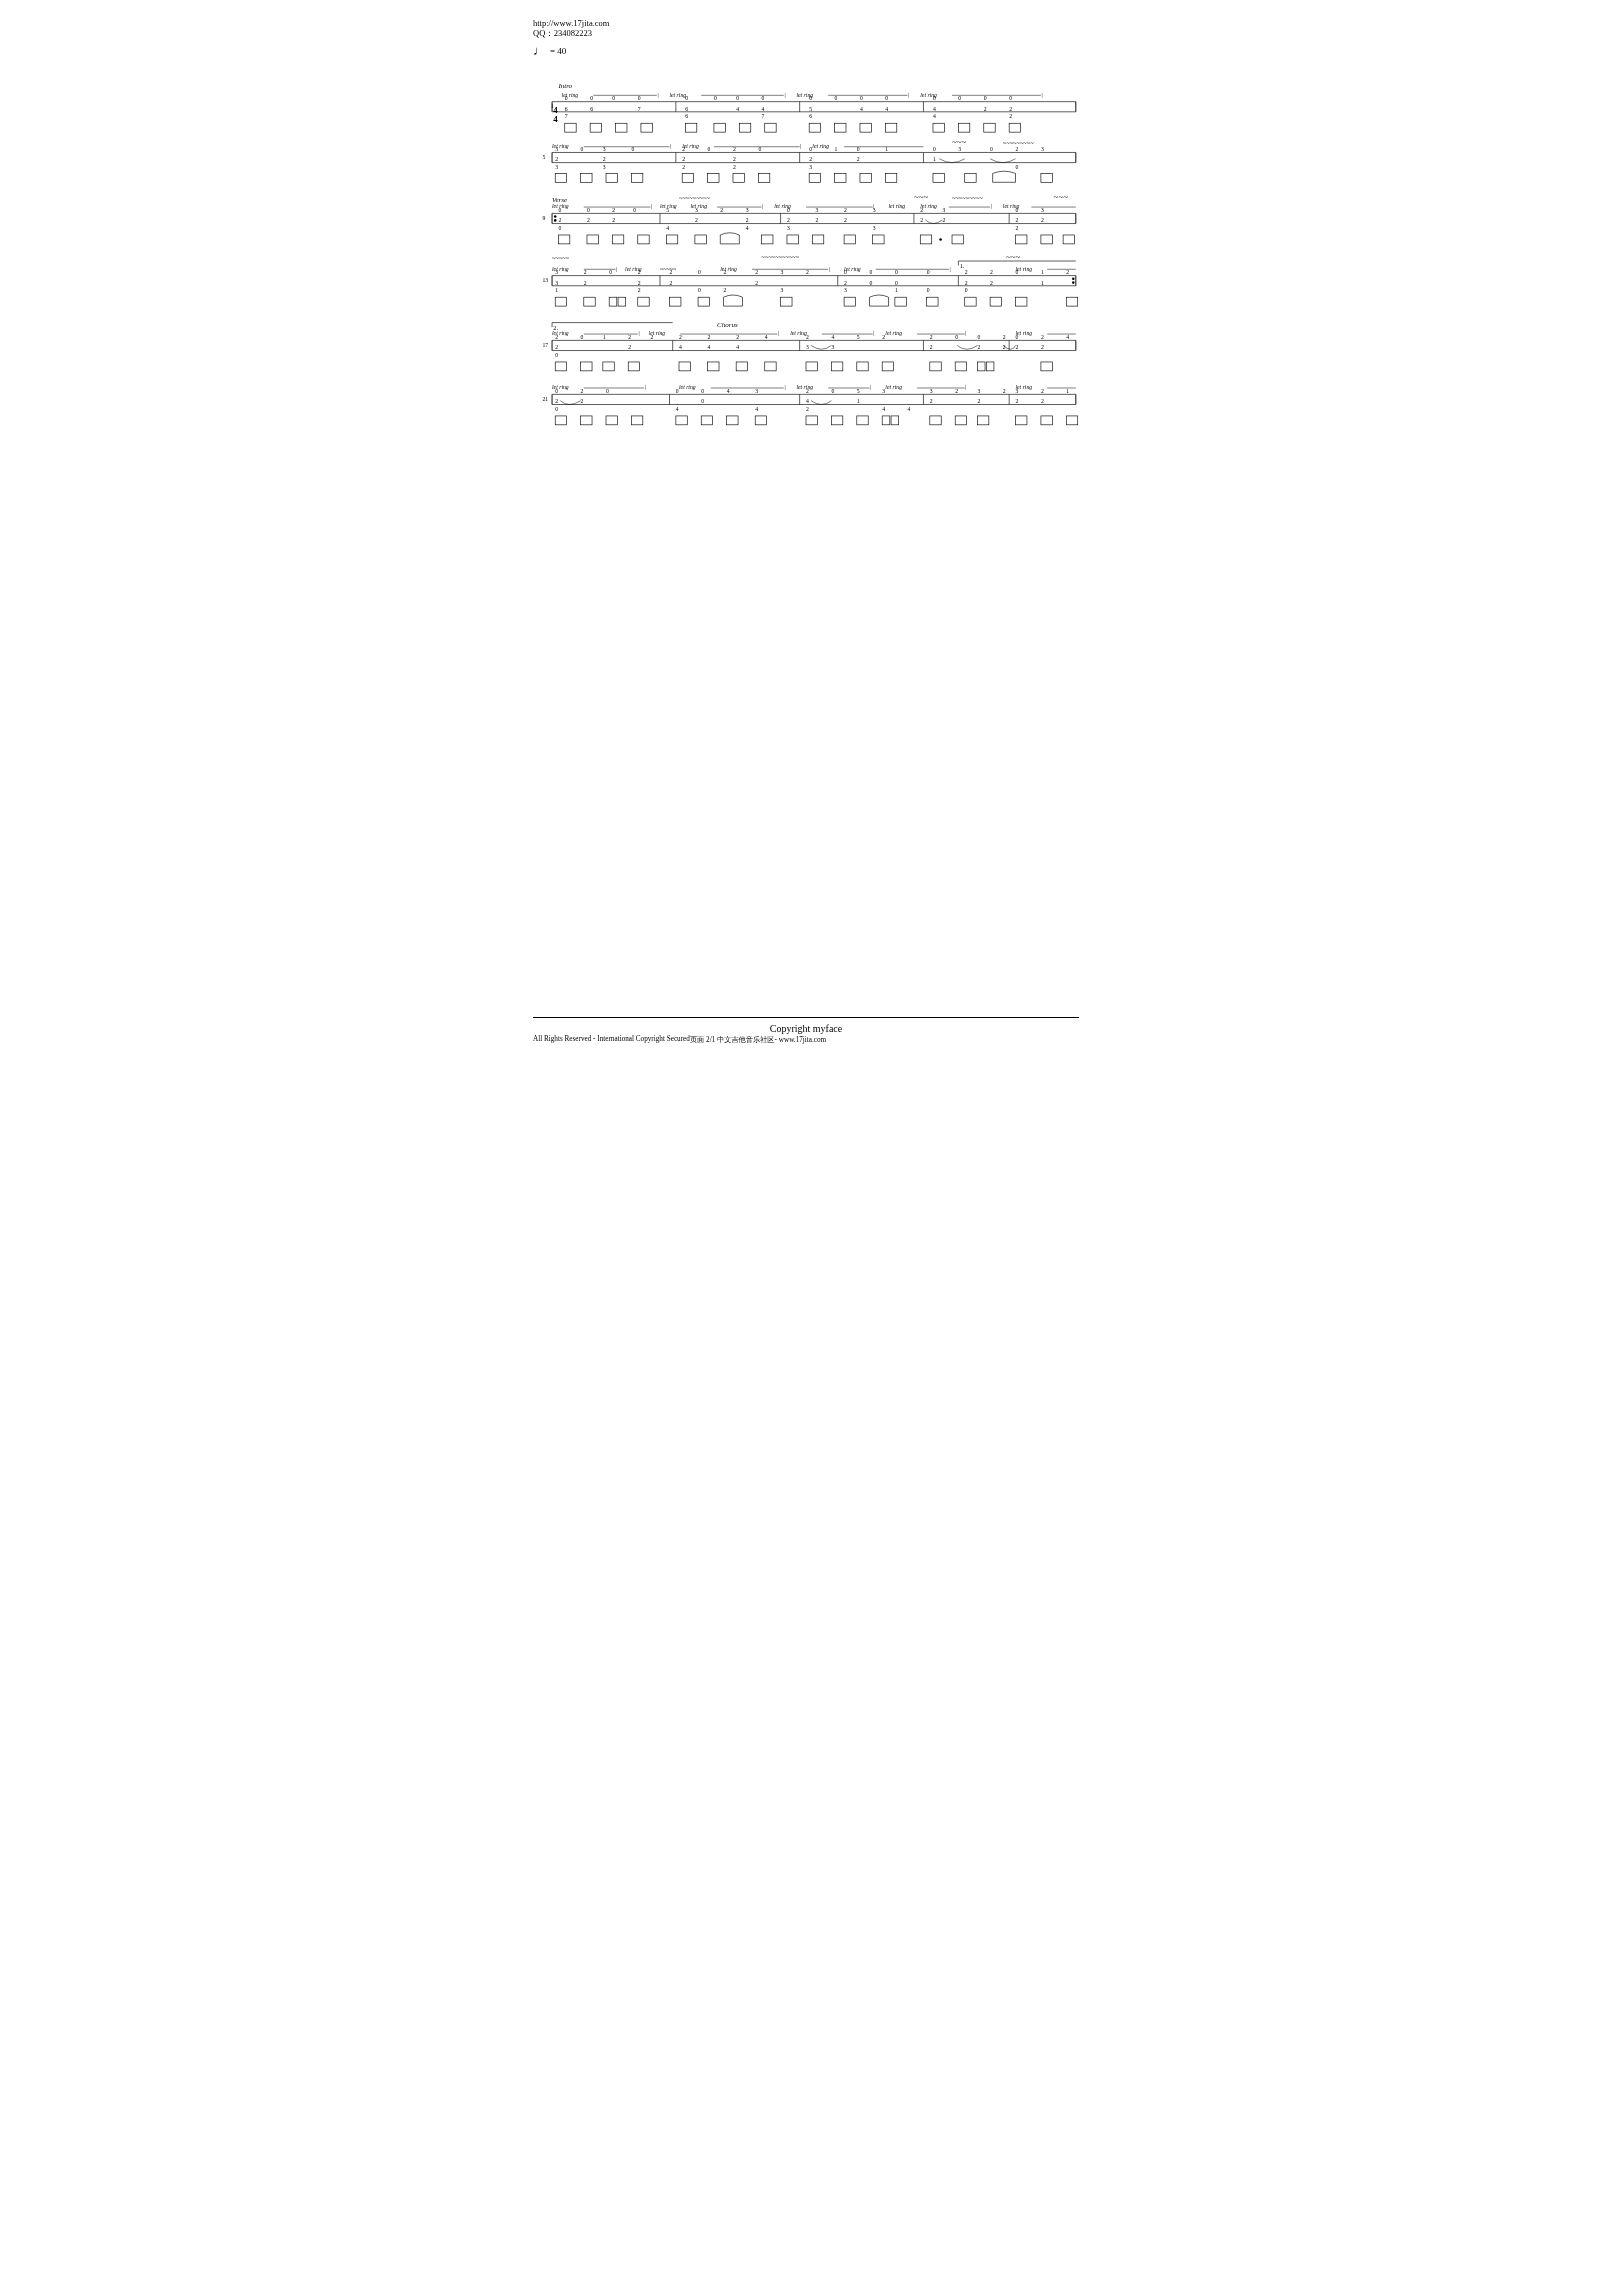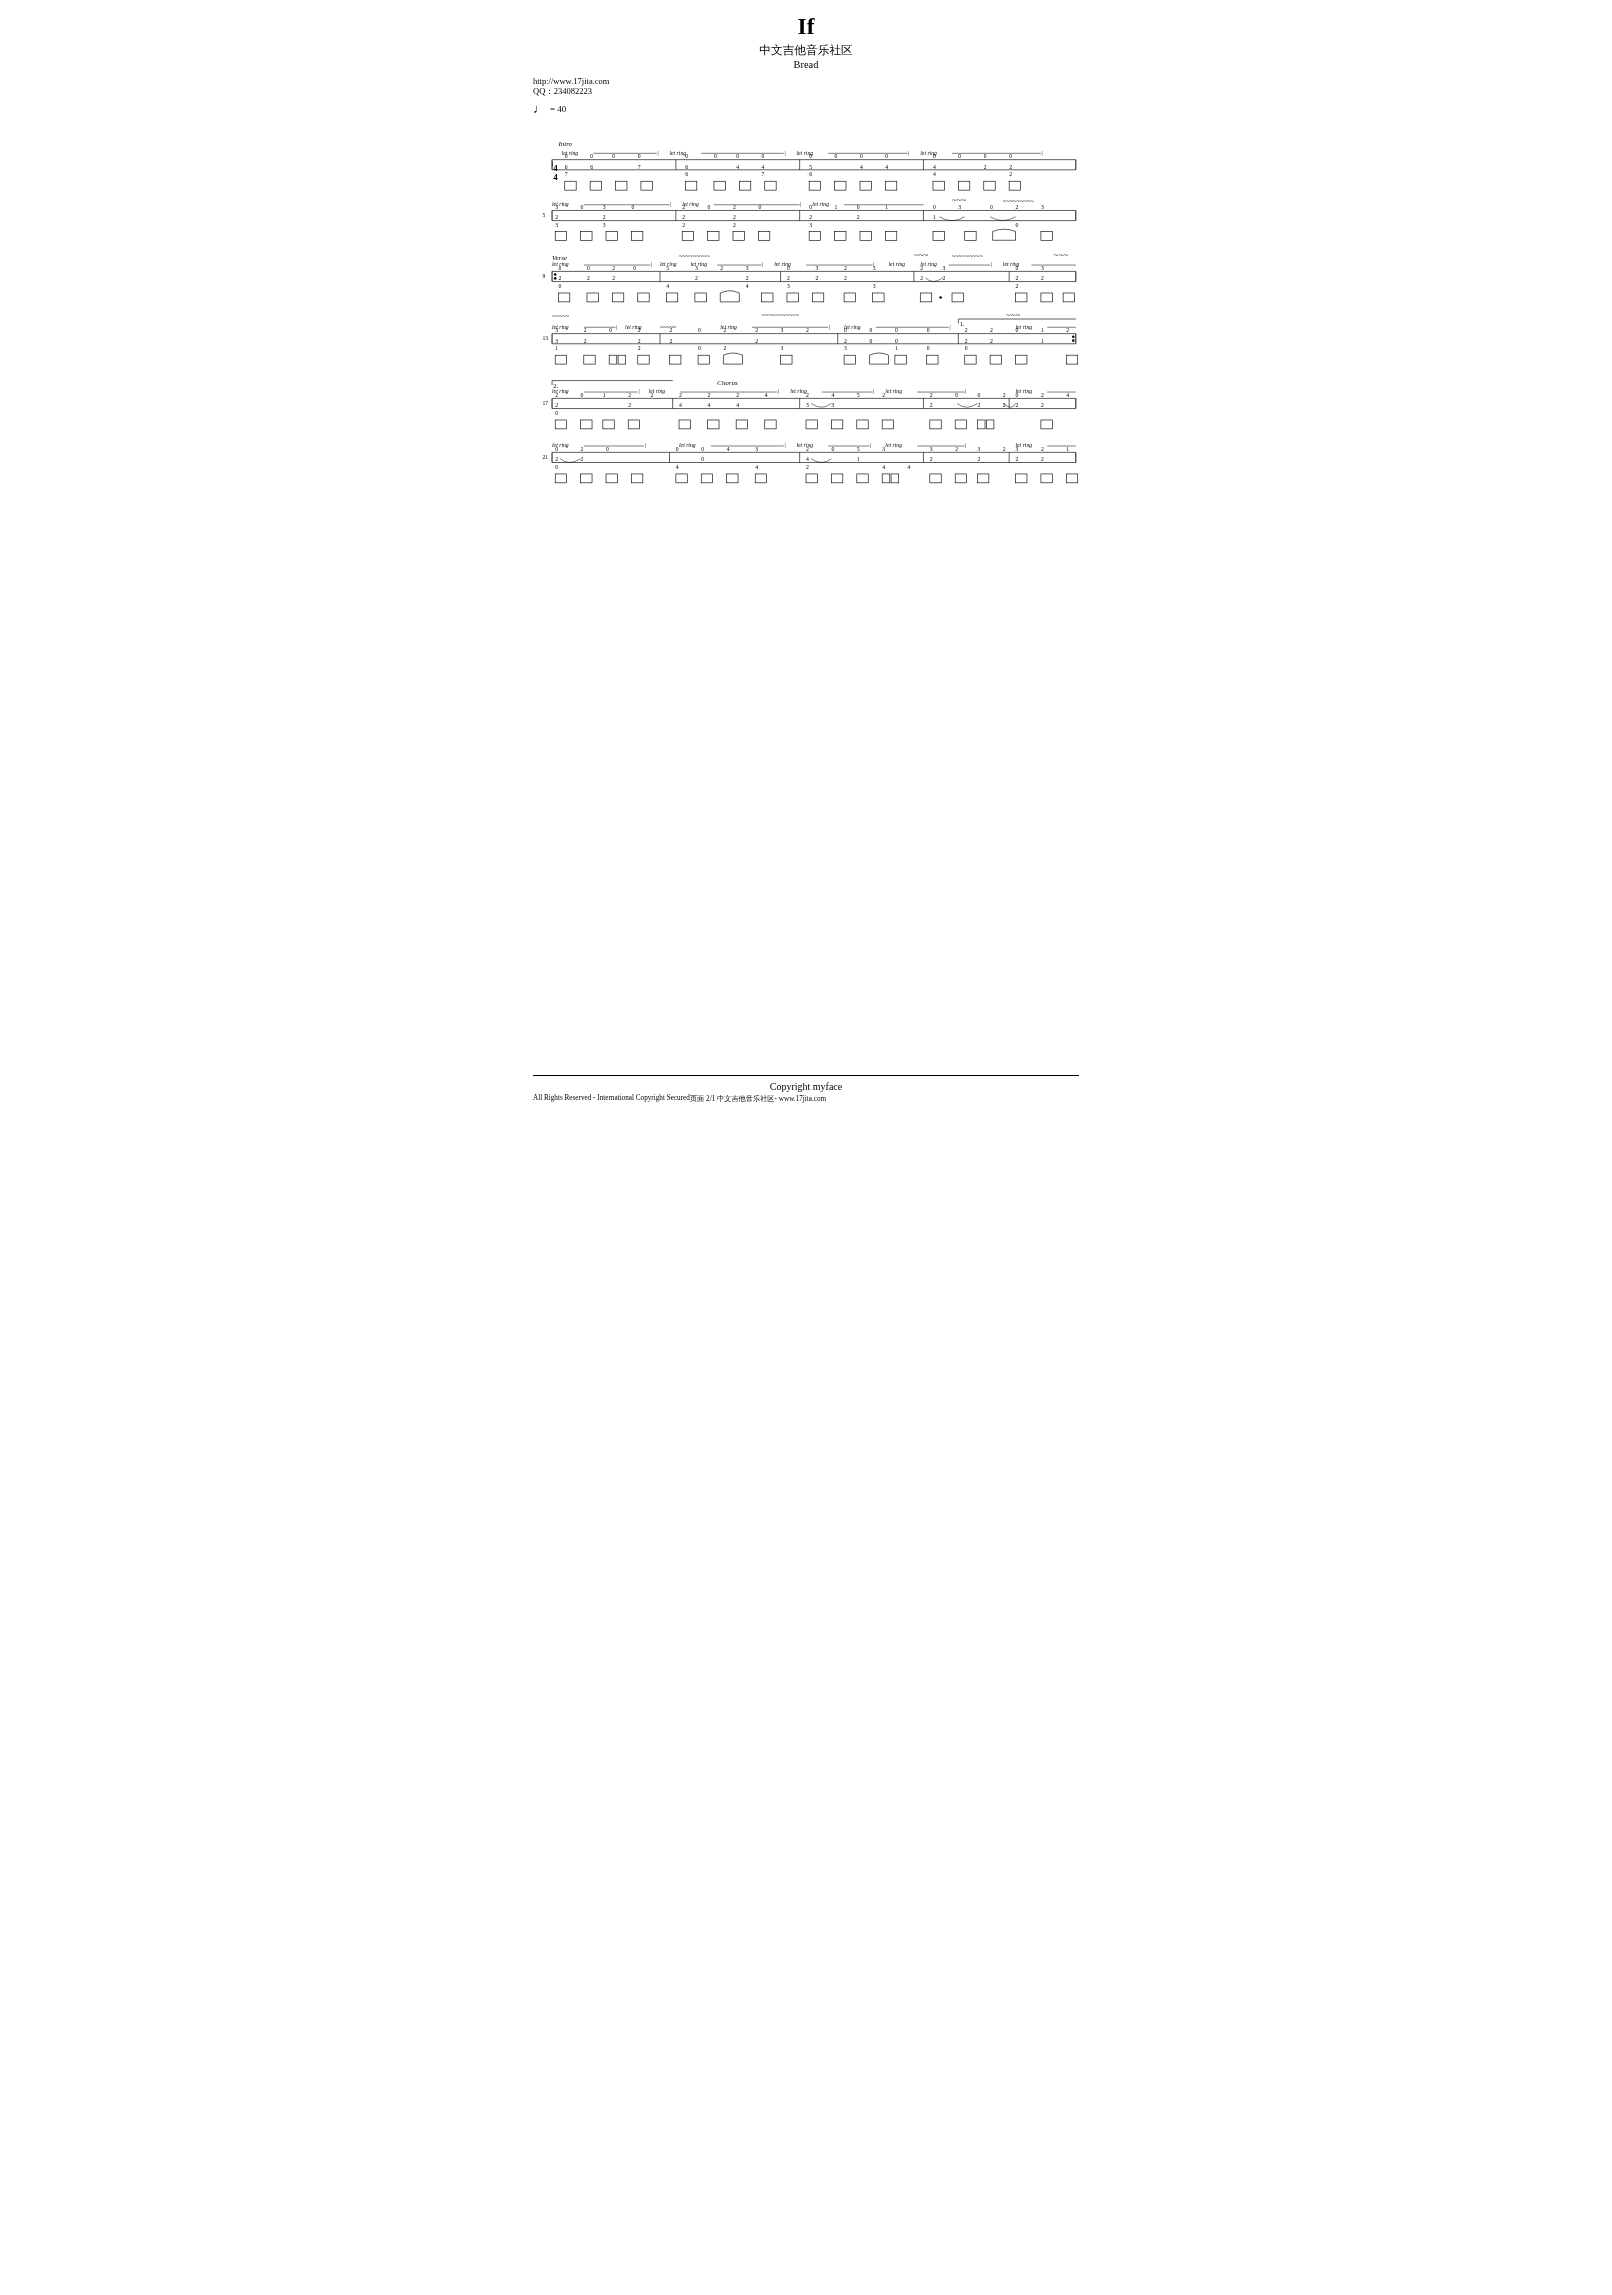--- a/index.html
+++ b/index.html
@@ -56,25 +56,20 @@
     }
     .page-content {
       font-family: 'Times New Roman', Times, serif;
     }
   </style>
 </head>
 <body>
 
 <div class="page-content">
 
-  <div class="header">
-    <div class="title">If</div>
-    <div class="subtitle">中文吉他音乐社区</div>
-    <div class="artist">Bread</div>
-  </div>
 
   <div class="meta-row">
     <span>http://www.17jita.com</span>
     <span>QQ：234082223</span>
   </div>
 
   <div class="tempo">
     <span class="tempo-note">♩</span>
     <span>= 40</span>
   </div>

